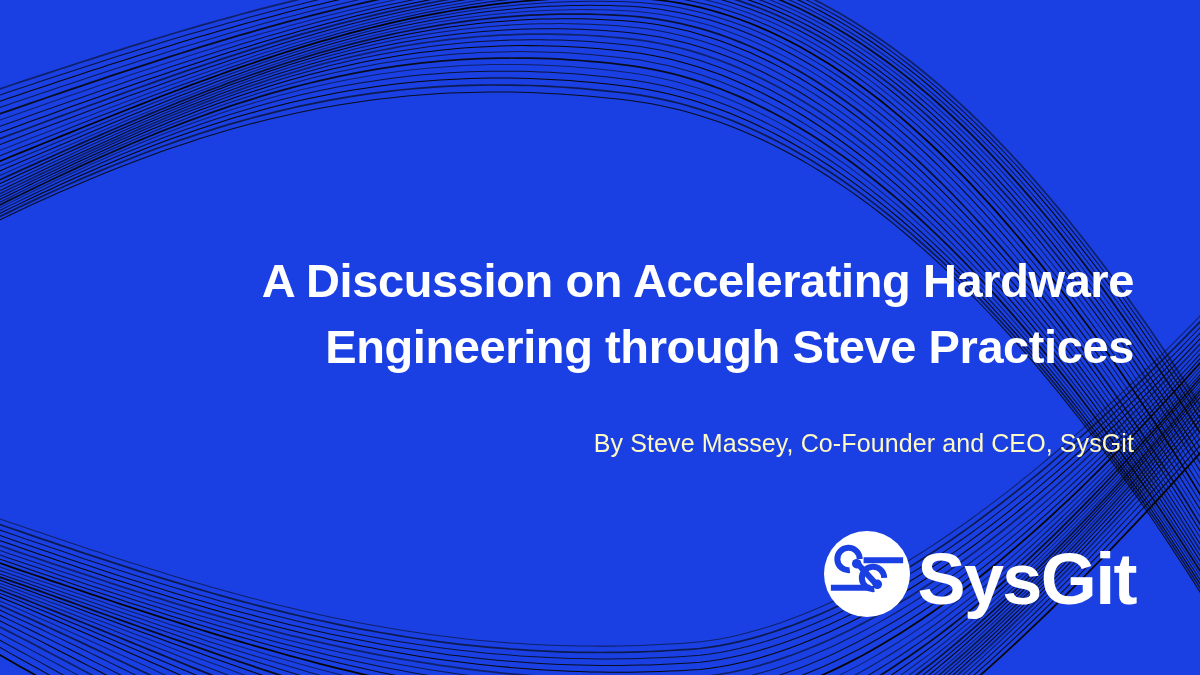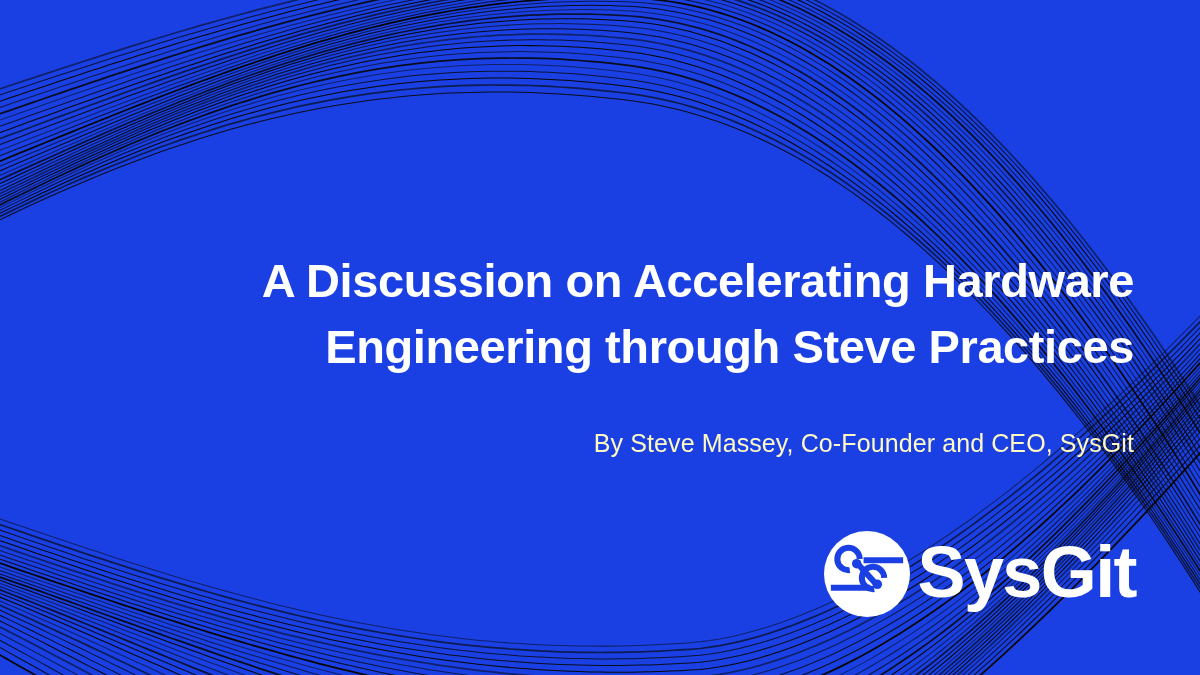--- a/index.html
+++ b/index.html
@@ -70,21 +70,21 @@
     white-space: nowrap;
   }
 
   
   #logo-lockup {
     position: absolute;
     right: 62px;
     top: 531px;
     height: 86px;
     display: flex;
-    align-items: center;
+    align-items: flex-end;
     gap: 8px;
   }
   #logo-mark {
     width: 86px;
     height: 86px;
     display: block;
     flex: 0 0 auto;
   }
   #logo-wordmark {
     color: #ffffff;

